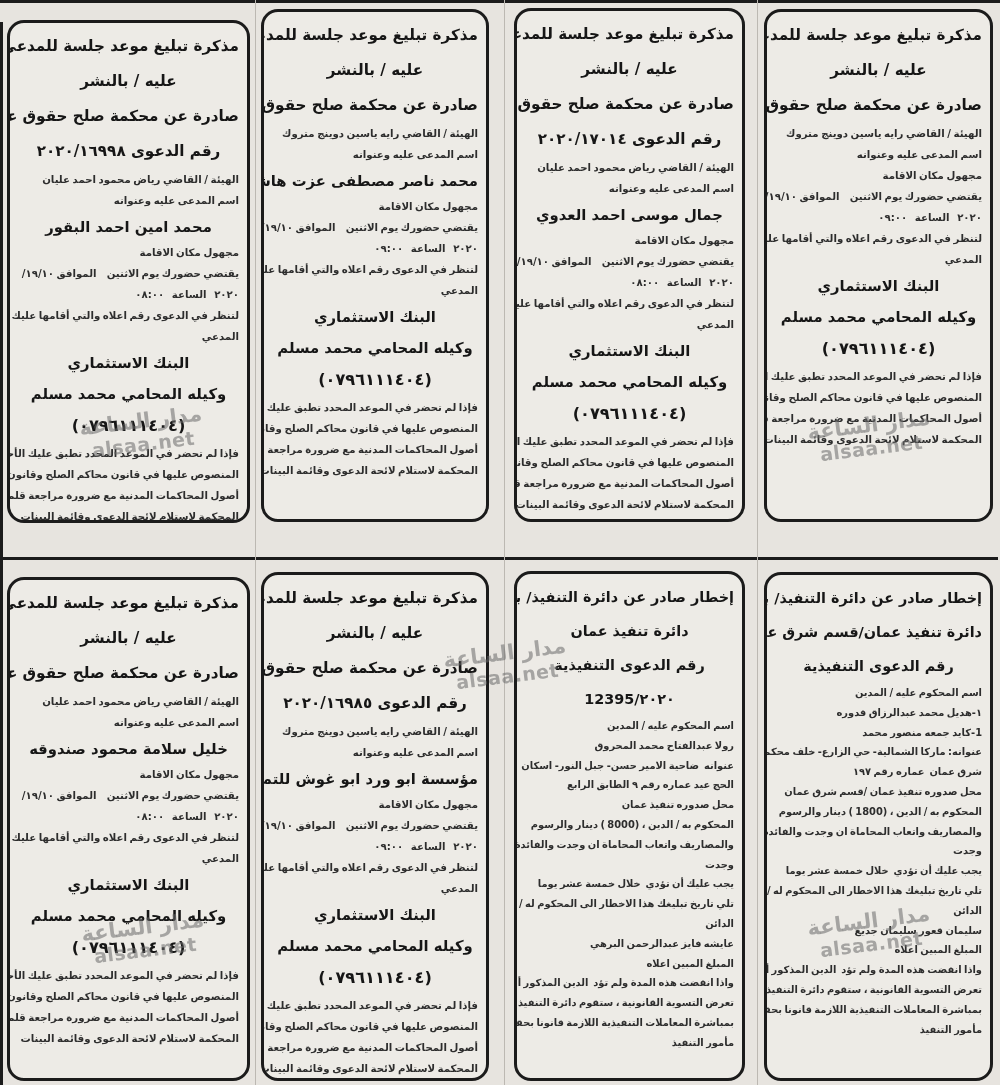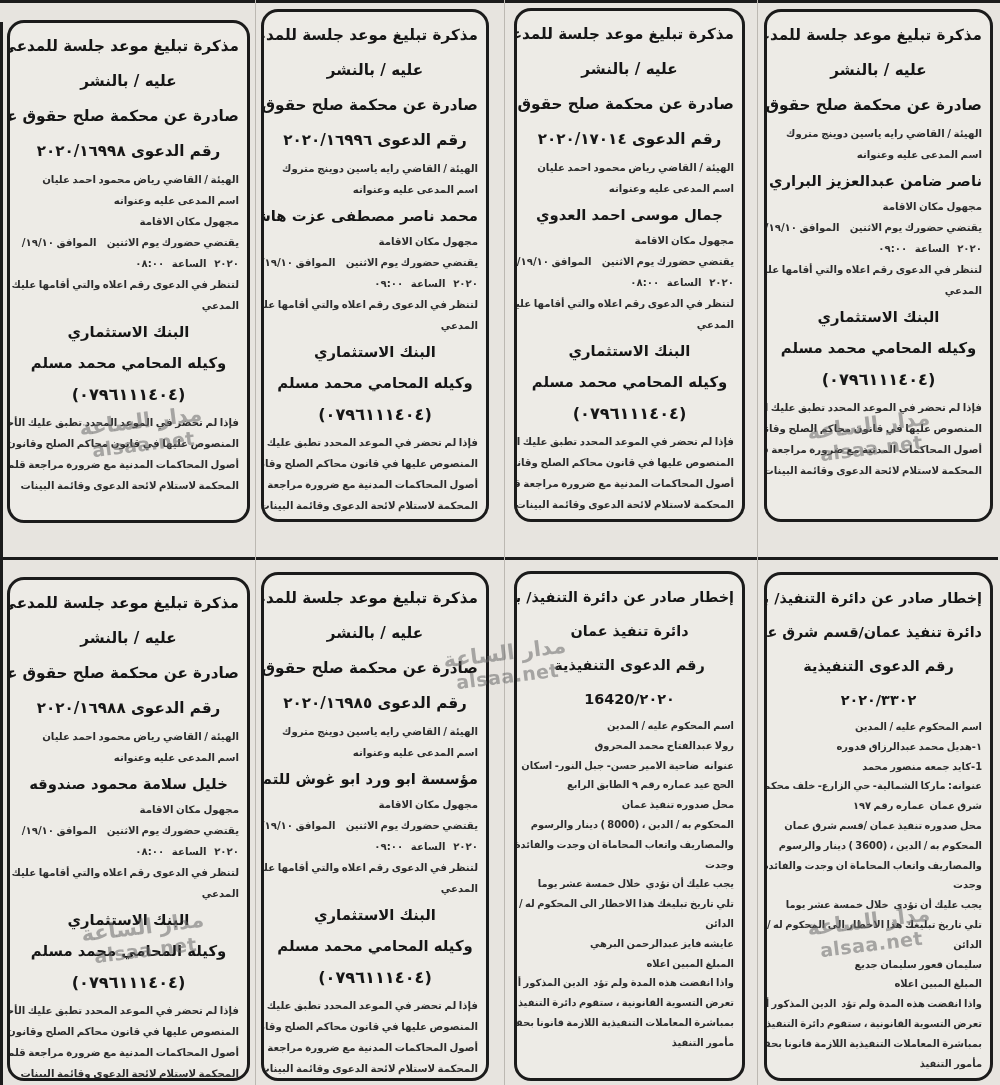--- a/index.html
+++ b/index.html
@@ -52,38 +52,38 @@
   <div class="gutter g2"></div>
   <div class="gutter g3"></div>
 
   <div class="box memo p0" dir="rtl">
       <div class="ln h">مذكرة تبليغ موعد جلسة للمدعى</div>
       <div class="ln h">عليه / بالنشر</div>
       <div class="ln h">صادرة عن محكمة صلح حقوق عمان</div>
       <div class="ln h">رقم الدعوى ٢٠٢٠/١٦٩٩٨</div>
       <div class="ln s">الهيئة / القاضي رياض محمود احمد عليان</div>
       <div class="ln s">اسم المدعى عليه وعنوانه</div>
+      <div class="ln n">محمد امين احمد البقور</div>
       <div class="ln s">مجهول مكان الاقامة</div>
       <div class="ln s">يقتضي حضورك يوم الاثنين    الموافق ١٩/١٠/</div>
       <div class="ln s">٢٠٢٠   الساعة   ٠٨:٠٠</div>
       <div class="ln s">لتنظر في الدعوى رقم اعلاه والتي أقامها عليك</div>
       <div class="ln s">المدعي</div>
       <div class="ln n">البنك الاستثماري</div>
       <div class="ln n">وكيله المحامي محمد مسلم</div>
       <div class="ln p">(٠٧٩٦١١١٤٠٤)</div>
       <div class="ln s">فإذا لم تحضر في الموعد المحدد تطبق عليك الأحكام</div>
       <div class="ln s">المنصوص عليها في قانون محاكم الصلح وقانون</div>
       <div class="ln s">أصول المحاكمات المدنية مع ضرورة مراجعة قلم</div>
       <div class="ln s">المحكمة لاستلام لائحة الدعوى وقائمة البينات</div>
     </div>
   <div class="box memo p1" dir="rtl">
       <div class="ln h">مذكرة تبليغ موعد جلسة للمدعى</div>
       <div class="ln h">عليه / بالنشر</div>
       <div class="ln h">صادرة عن محكمة صلح حقوق عمان</div>
-      <div class="ln h">رقم الدعوى ٢٠٢٠/١٦٩٩٦</div>
       <div class="ln s">الهيئة / القاضي رايه ياسين دوينج متروك</div>
       <div class="ln s">اسم المدعى عليه وعنوانه</div>
       <div class="ln n">محمد ناصر مصطفى عزت هاشم</div>
       <div class="ln s">مجهول مكان الاقامة</div>
       <div class="ln s">يقتضي حضورك يوم الاثنين    الموافق ١٩/١٠/</div>
       <div class="ln s">٢٠٢٠   الساعة   ٠٩:٠٠</div>
       <div class="ln s">لتنظر في الدعوى رقم اعلاه والتي أقامها عليك</div>
       <div class="ln s">المدعي</div>
       <div class="ln n">البنك الاستثماري</div>
       <div class="ln n">وكيله المحامي محمد مسلم</div>
@@ -113,39 +113,37 @@
       <div class="ln s">المنصوص عليها في قانون محاكم الصلح وقانون</div>
       <div class="ln s">أصول المحاكمات المدنية مع ضرورة مراجعة قلم</div>
       <div class="ln s">المحكمة لاستلام لائحة الدعوى وقائمة البينات</div>
     </div>
   <div class="box memo p3" dir="rtl">
       <div class="ln h">مذكرة تبليغ موعد جلسة للمدعى</div>
       <div class="ln h">عليه / بالنشر</div>
       <div class="ln h">صادرة عن محكمة صلح حقوق عمان</div>
       <div class="ln s">الهيئة / القاضي رايه ياسين دوينج متروك</div>
       <div class="ln s">اسم المدعى عليه وعنوانه</div>
-      <div class="ln n">ناصر ضامن عبدالعزيز البراري</div>
       <div class="ln s">مجهول مكان الاقامة</div>
       <div class="ln s">يقتضي حضورك يوم الاثنين    الموافق ١٩/١٠/</div>
       <div class="ln s">٢٠٢٠   الساعة   ٠٩:٠٠</div>
       <div class="ln s">لتنظر في الدعوى رقم اعلاه والتي أقامها عليك</div>
       <div class="ln s">المدعي</div>
       <div class="ln n">البنك الاستثماري</div>
       <div class="ln n">وكيله المحامي محمد مسلم</div>
       <div class="ln p">(٠٧٩٦١١١٤٠٤)</div>
       <div class="ln s">فإذا لم تحضر في الموعد المحدد تطبق عليك الأحكام</div>
       <div class="ln s">المنصوص عليها في قانون محاكم الصلح وقانون</div>
       <div class="ln s">أصول المحاكمات المدنية مع ضرورة مراجعة قلم</div>
       <div class="ln s">المحكمة لاستلام لائحة الدعوى وقائمة البينات</div>
     </div>
   <div class="box memo p4" dir="rtl">
       <div class="ln h">مذكرة تبليغ موعد جلسة للمدعى</div>
       <div class="ln h">عليه / بالنشر</div>
       <div class="ln h">صادرة عن محكمة صلح حقوق عمان</div>
-      <div class="ln h">رقم الدعوى ٢٠٢٠/١٦٩٨٨</div>
       <div class="ln s">الهيئة / القاضي رياض محمود احمد عليان</div>
       <div class="ln s">اسم المدعى عليه وعنوانه</div>
       <div class="ln n">خليل سلامة محمود صندوقه</div>
       <div class="ln s">مجهول مكان الاقامة</div>
       <div class="ln s">يقتضي حضورك يوم الاثنين    الموافق ١٩/١٠/</div>
       <div class="ln s">٢٠٢٠   الساعة   ٠٨:٠٠</div>
       <div class="ln s">لتنظر في الدعوى رقم اعلاه والتي أقامها عليك</div>
       <div class="ln s">المدعي</div>
       <div class="ln n">البنك الاستثماري</div>
       <div class="ln n">وكيله المحامي محمد مسلم</div>
@@ -173,21 +171,21 @@
       <div class="ln p">(٠٧٩٦١١١٤٠٤)</div>
       <div class="ln s">فإذا لم تحضر في الموعد المحدد تطبق عليك الأحكام</div>
       <div class="ln s">المنصوص عليها في قانون محاكم الصلح وقانون</div>
       <div class="ln s">أصول المحاكمات المدنية مع ضرورة مراجعة قلم</div>
       <div class="ln s">المحكمة لاستلام لائحة الدعوى وقائمة البينات</div>
     </div>
   <div class="box enf  p6" dir="rtl">
       <div class="ln h">إخطار صادر عن دائرة التنفيذ/ بالنشر</div>
       <div class="ln h">دائرة تنفيذ عمان</div>
       <div class="ln h">رقم الدعوى التنفيذية</div>
-      <div class="ln h">٢٠٢٠/16420</div>
+      <div class="ln h">٢٠٢٠/12395</div>
       <div class="ln s">اسم المحكوم عليه / المدين</div>
       <div class="ln s">رولا عبدالفتاح محمد المحروق</div>
       <div class="ln s">عنوانه  ضاحية الامير حسن- جبل النور- اسكان</div>
       <div class="ln s">الحج عيد عماره رقم ٩ الطابق الرابع</div>
       <div class="ln s">محل صدوره تنفيذ عمان</div>
       <div class="ln s">المحكوم به / الدين ، (8000 ) دينار والرسوم</div>
       <div class="ln s">والمصاريف واتعاب المحاماة ان وجدت والفائدة ان</div>
       <div class="ln s">وجدت</div>
       <div class="ln s">يجب عليك أن تؤدي  خلال خمسة عشر يوما</div>
       <div class="ln s">تلي تاريخ تبليغك هذا الاخطار الى المحكوم له /</div>
@@ -196,28 +194,27 @@
       <div class="ln s">المبلغ المبين اعلاه</div>
       <div class="ln s">واذا انقضت هذه المدة ولم تؤد  الدين المذكور أو</div>
       <div class="ln s">تعرض التسوية القانونية ، ستقوم دائرة التنفيذ</div>
       <div class="ln s">بمباشرة المعاملات التنفيذية اللازمة قانونا بحقك</div>
       <div class="ln s">مأمور التنفيذ</div>
     </div>
   <div class="box enf  p7" dir="rtl">
       <div class="ln h">إخطار صادر عن دائرة التنفيذ/ بالنشر</div>
       <div class="ln h">دائرة تنفيذ عمان/قسم شرق عمان</div>
       <div class="ln h">رقم الدعوى التنفيذية</div>
-      <div class="ln h">٢٠٢٠/٣٣٠٢</div>
       <div class="ln s">اسم المحكوم عليه / المدين</div>
       <div class="ln s">١-هديل محمد عبدالرزاق قدوره</div>
       <div class="ln s">1-كايد جمعه منصور محمد</div>
       <div class="ln s">عنوانه: ماركا الشمالية- حي الزارع- خلف محكمة</div>
       <div class="ln s">شرق عمان  عماره رقم ١٩٧</div>
       <div class="ln s">محل صدوره تنفيذ عمان /قسم شرق عمان</div>
-      <div class="ln s">المحكوم به / الدين ، (3600 ) دينار والرسوم</div>
+      <div class="ln s">المحكوم به / الدين ، (1800 ) دينار والرسوم</div>
       <div class="ln s">والمصاريف واتعاب المحاماة ان وجدت والفائدة ان</div>
       <div class="ln s">وجدت</div>
       <div class="ln s">يجب عليك أن تؤدي  خلال خمسة عشر يوما</div>
       <div class="ln s">تلي تاريخ تبليغك هذا الاخطار الى المحكوم له /</div>
       <div class="ln s">الدائن</div>
       <div class="ln s">سليمان قعور سليمان جديع</div>
       <div class="ln s">المبلغ المبين اعلاه</div>
       <div class="ln s">واذا انقضت هذه المدة ولم تؤد  الدين المذكور أو</div>
       <div class="ln s">تعرض التسوية القانونية ، ستقوم دائرة التنفيذ</div>
       <div class="ln s">بمباشرة المعاملات التنفيذية اللازمة قانونا بحقك</div>

